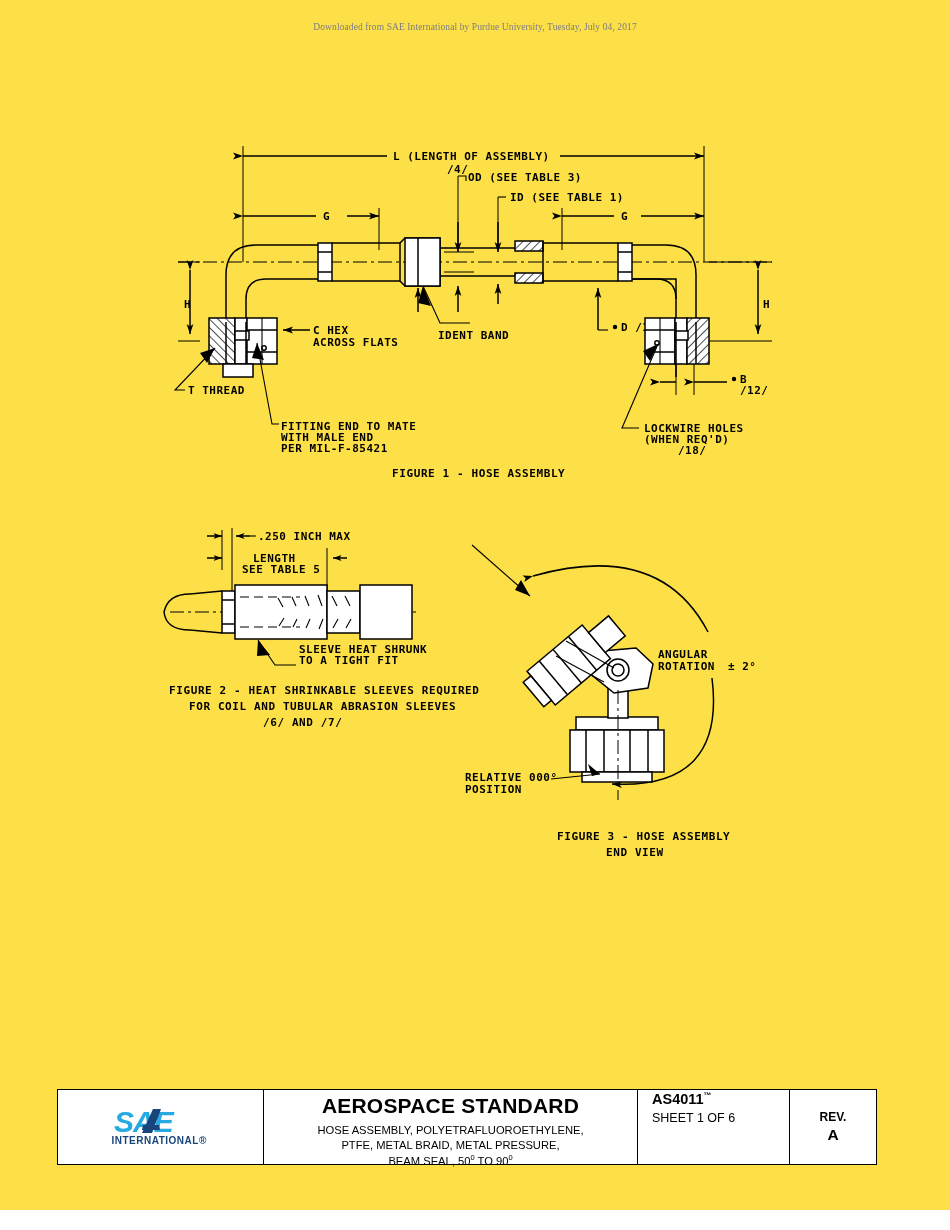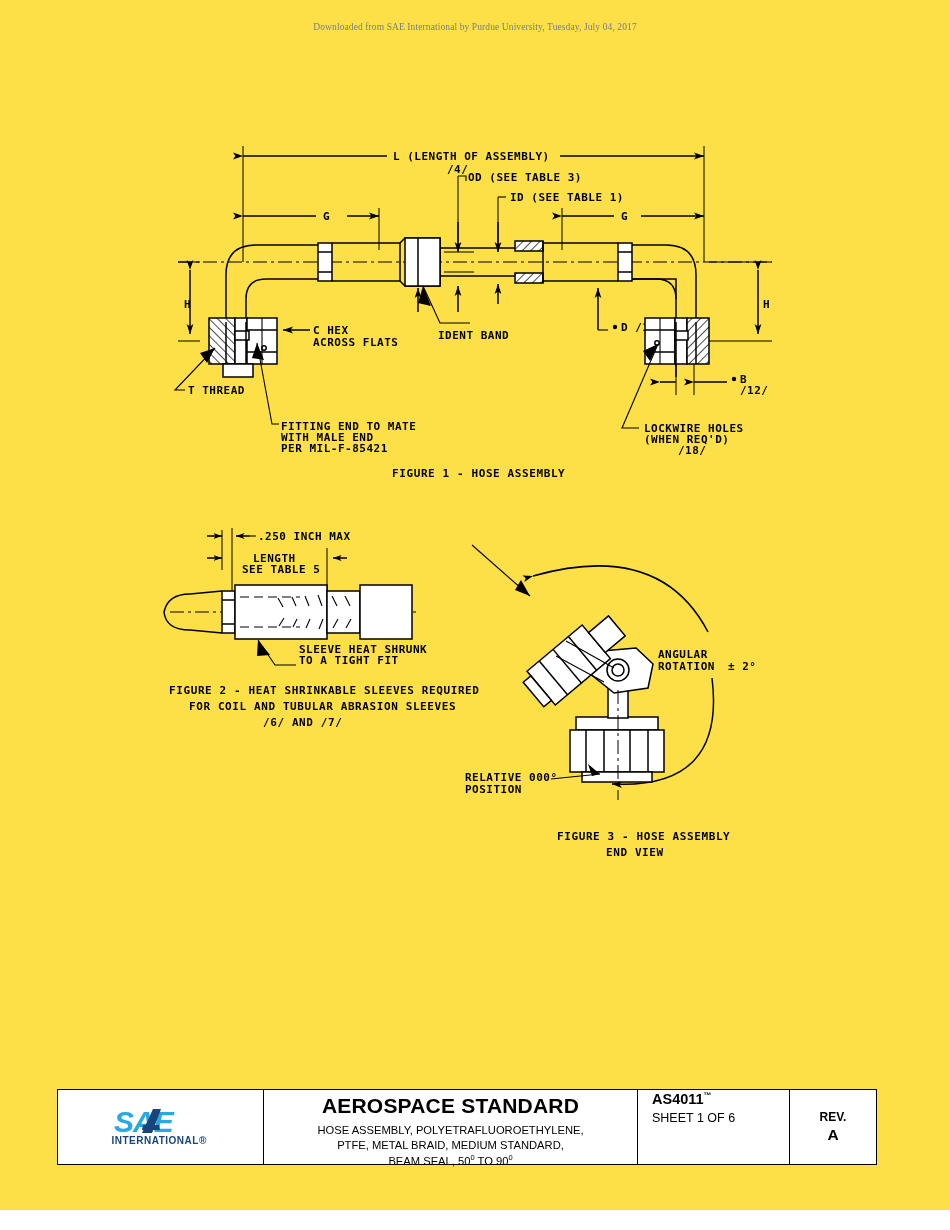--- a/index.html
+++ b/index.html
@@ -444,21 +444,21 @@
         </svg>
         <div class="intl" style="color:#18457c">INTERNATIONAL®</div>
       </div>
     </div>
 
     <div class="tb-mid">
       <div class="tb-title">AEROSPACE STANDARD</div>
       <div class="tb-rule"></div>
       <div class="tb-sub">
         <div>HOSE ASSEMBLY, POLYETRAFLUOROETHYLENE,</div>
-        <div>PTFE, METAL BRAID, MEDIUM STANDARD,</div>
+        <div>PTFE, METAL BRAID, METAL PRESSURE,</div>
         <div><span>BEAM SEAL, 50</span><sup>0</sup><span> TO 90</span><sup>0</sup></div>
       </div>
     </div>
 
     <div class="tb-num">
       <div class="tb-num-main"><span>AS4011</span><sup>™</sup></div>
       <div class="tb-num-sheet">SHEET 1 OF 6</div>
     </div>
 
     <div class="tb-rev">

